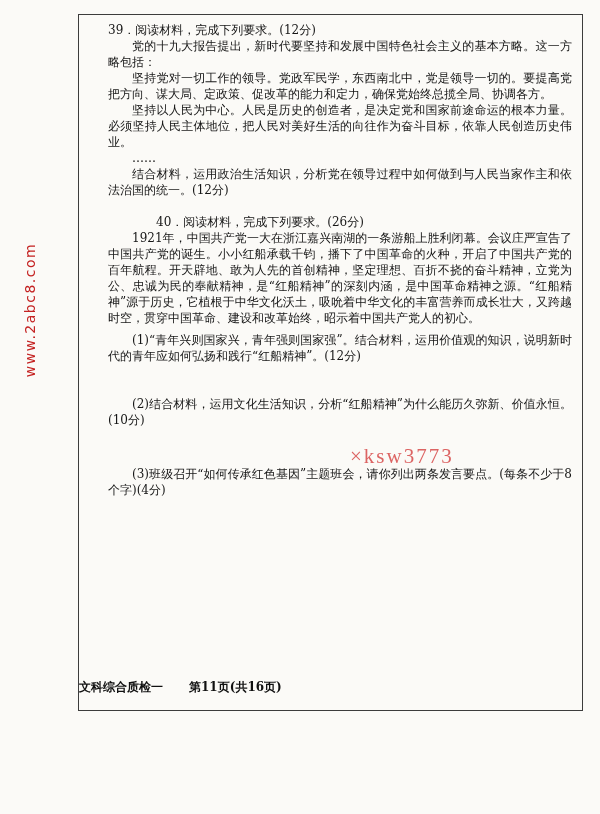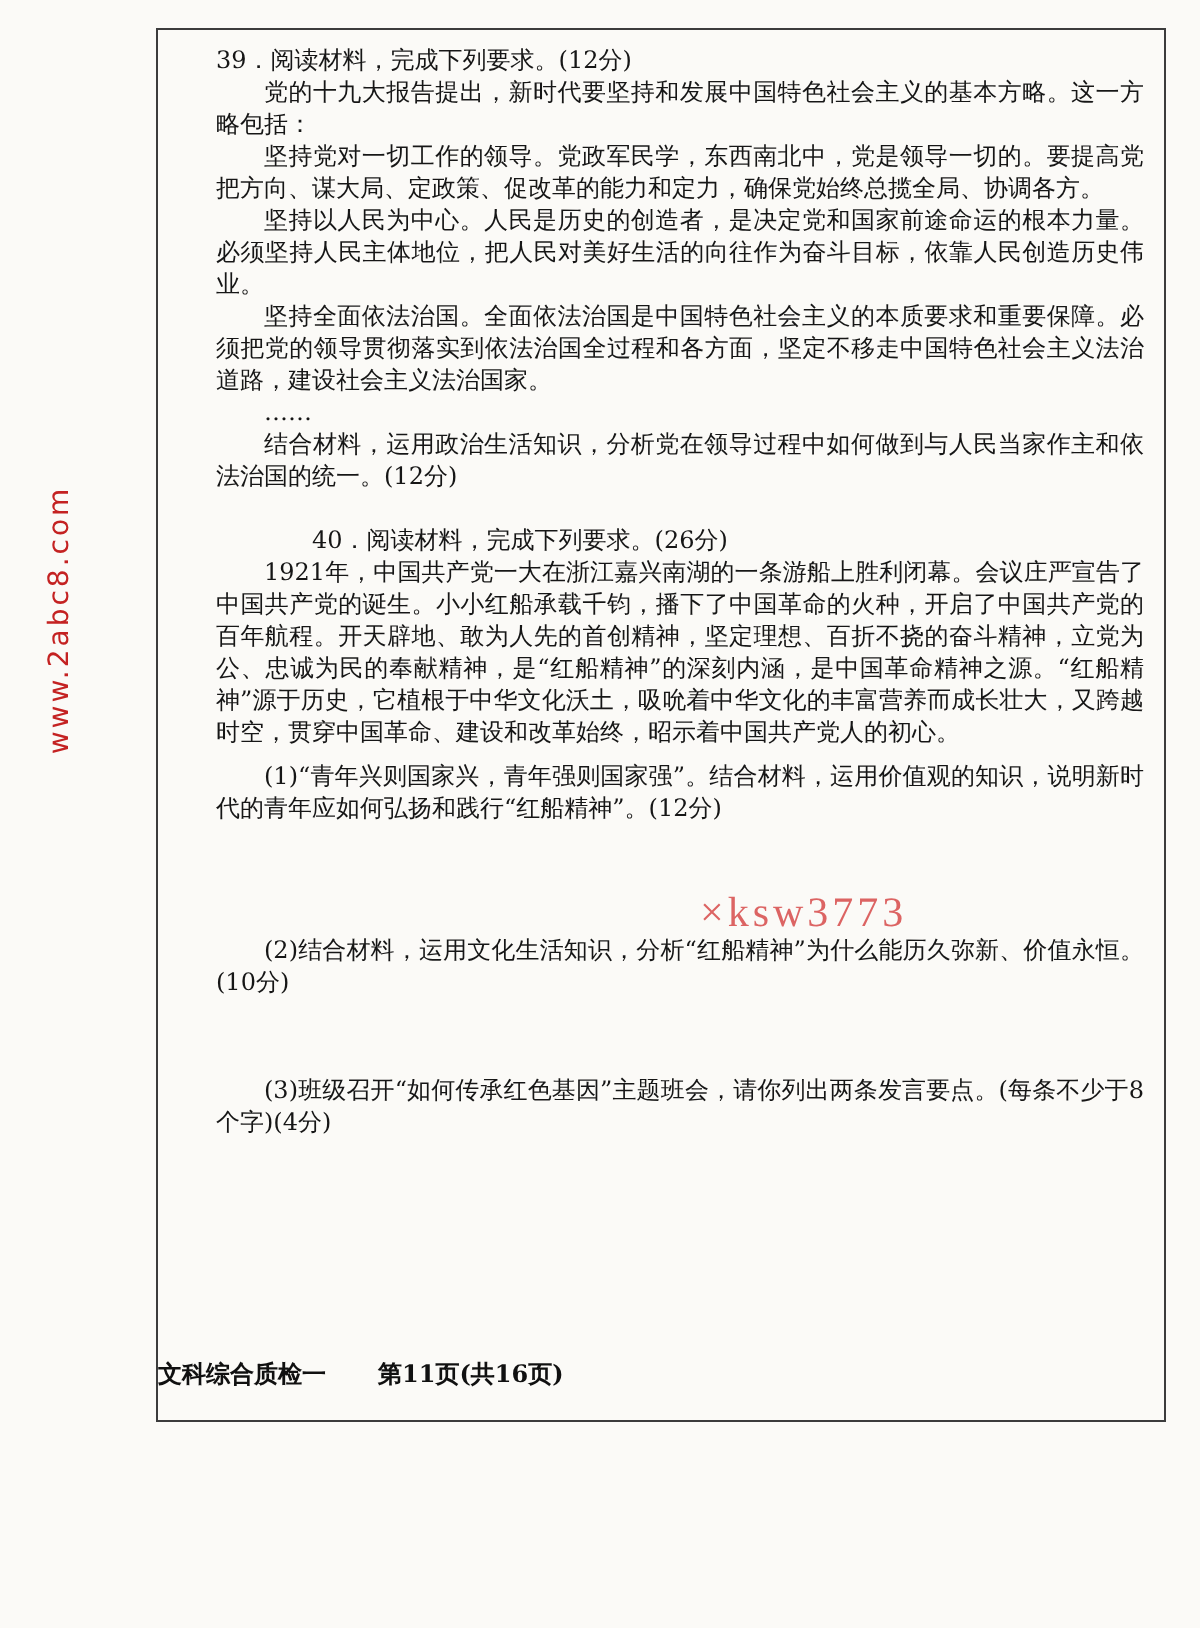--- a/index.html
+++ b/index.html
@@ -31,21 +31,21 @@
     right: 10px;
     color: #161616;
     font-size: 12px;
     line-height: 16px;
     text-align: justify;
   }
   .para { text-indent: 2em; }
   .heading { text-indent: 0; }
   .q40 { margin-top: 16px; margin-left: 48px; }
   .sub1 { margin-top: 6px; }
-  .sub2 { margin-top: 55px; }
+  .sub2 { margin-top: 32px; }
   .sub3 { margin-top: 38px; }
   .footer {
     position: absolute;
     left: 0;
     right: 0;
     bottom: 14px;
     text-align: left;
     font-weight: bold;
     font-size: 12px;
     color: #101010;
@@ -98,21 +98,20 @@
 
   <div class="wm-left">www.2abc8.com</div>
 
   <div class="frame">
     <div class="content">
 
       <p class="heading">39．阅读材料，完成下列要求。(12分)</p>
       <p class="para">党的十九大报告提出，新时代要坚持和发展中国特色社会主义的基本方略。这一方略包括：</p>
       <p class="para">坚持党对一切工作的领导。党政军民学，东西南北中，党是领导一切的。要提高党把方向、谋大局、定政策、促改革的能力和定力，确保党始终总揽全局、协调各方。</p>
       <p class="para">坚持以人民为中心。人民是历史的创造者，是决定党和国家前途命运的根本力量。必须坚持人民主体地位，把人民对美好生活的向往作为奋斗目标，依靠人民创造历史伟业。</p>
-      <p class="para">坚持全面依法治国。全面依法治国是中国特色社会主义的本质要求和重要保障。必须把党的领导贯彻落实到依法治国全过程和各方面，坚定不移走中国特色社会主义法治道路，建设社会主义法治国家。</p>
       <p class="para">……</p>
       <p class="para">结合材料，运用政治生活知识，分析党在领导过程中如何做到与人民当家作主和依法治国的统一。(12分)</p>
 
       <p class="heading q40">40．阅读材料，完成下列要求。(26分)</p>
       <p class="para">1921年，中国共产党一大在浙江嘉兴南湖的一条游船上胜利闭幕。会议庄严宣告了中国共产党的诞生。小小红船承载千钧，播下了中国革命的火种，开启了中国共产党的百年航程。开天辟地、敢为人先的首创精神，坚定理想、百折不挠的奋斗精神，立党为公、忠诚为民的奉献精神，是“红船精神”的深刻内涵，是中国革命精神之源。“红船精神”源于历史，它植根于中华文化沃土，吸吮着中华文化的丰富营养而成长壮大，又跨越时空，贯穿中国革命、建设和改革始终，昭示着中国共产党人的初心。</p>
       <p class="para sub1">(1)“青年兴则国家兴，青年强则国家强”。结合材料，运用价值观的知识，说明新时代的青年应如何弘扬和践行“红船精神”。(12分)</p>
       <p class="para sub2">(2)结合材料，运用文化生活知识，分析“红船精神”为什么能历久弥新、价值永恒。(10分)</p>
       <p class="para sub3">(3)班级召开“如何传承红色基因”主题班会，请你列出两条发言要点。(每条不少于8个字)(4分)</p>
 
     </div>

